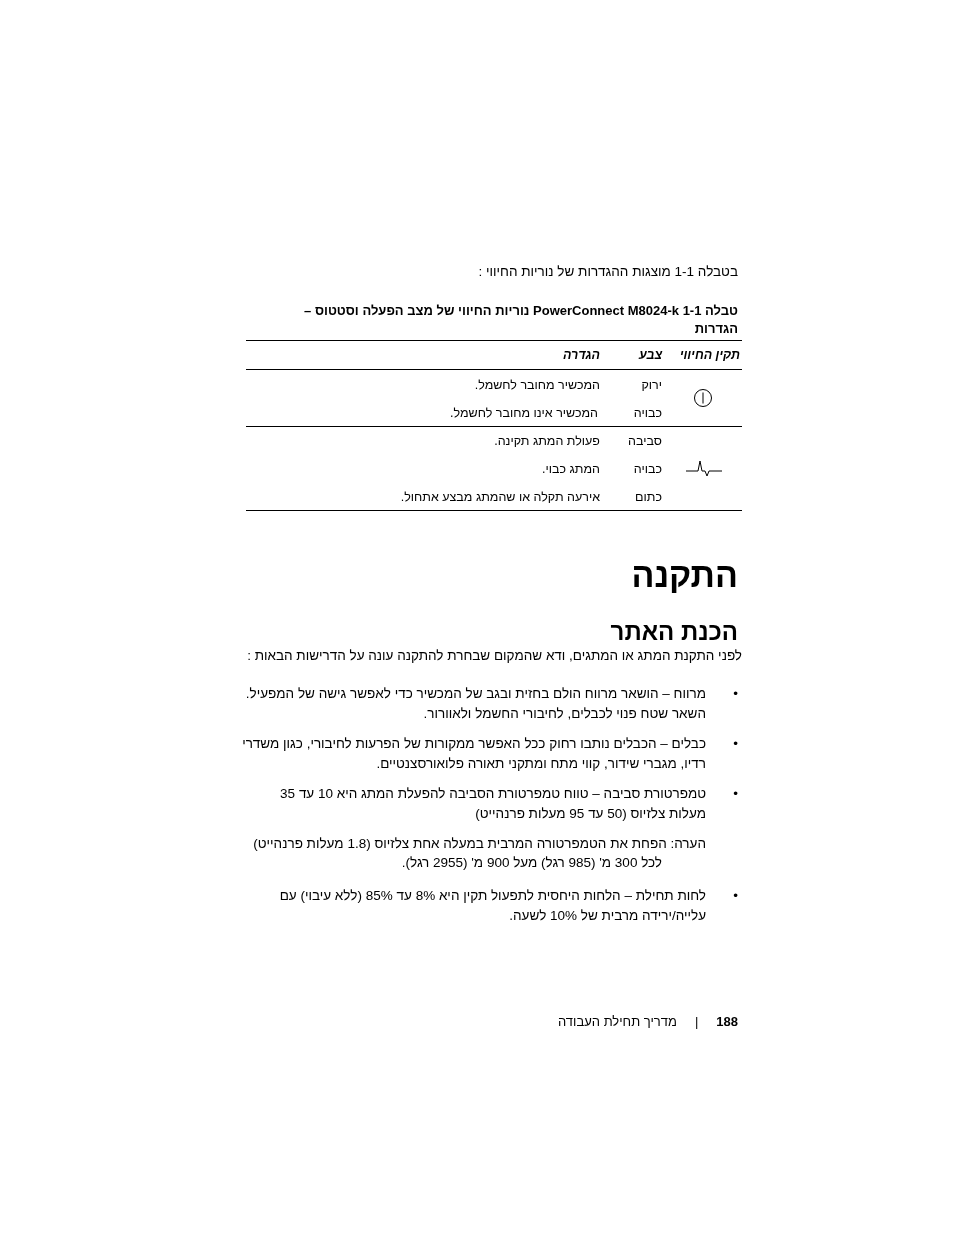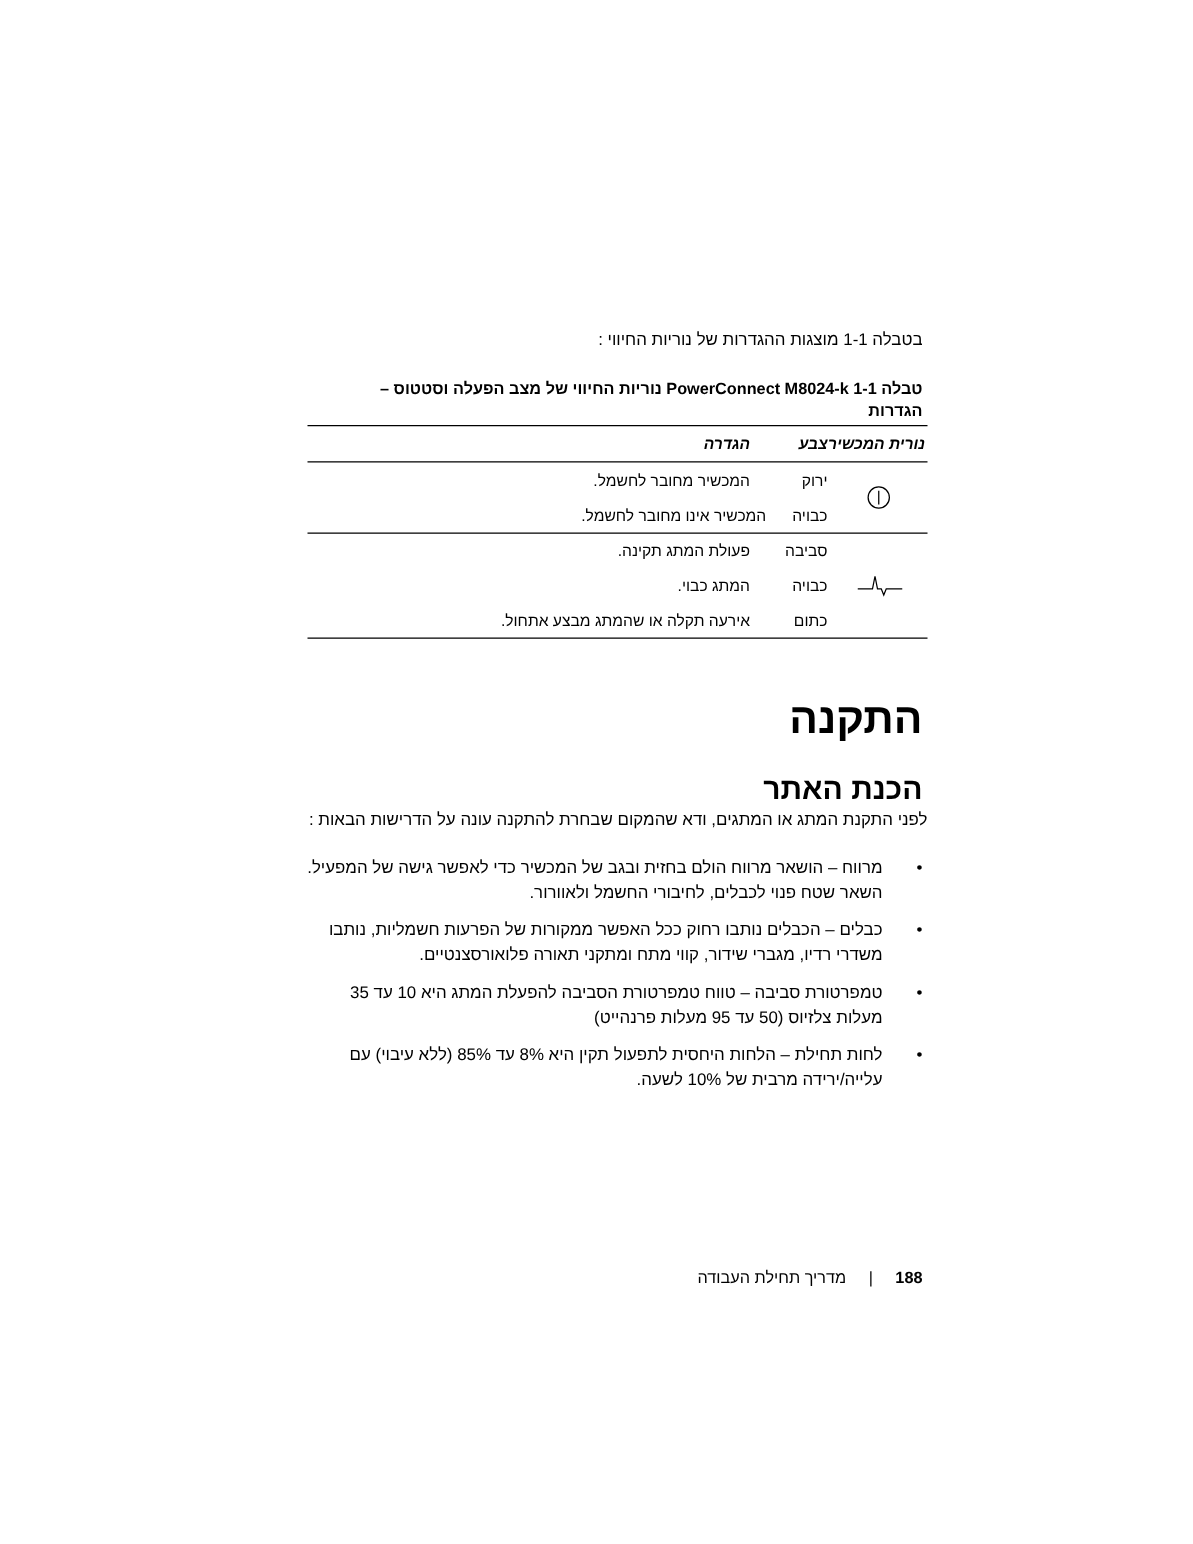--- a/index.html
+++ b/index.html
@@ -36,35 +36,35 @@
   </style>
 </head>
 <body>
 
 <div class="abs rtl intro">בטבלה 1-1 מוצגות ההגדרות של נוריות החיווי :</div>
 
 <div class="abs rtl caption">טבלה 1-1  PowerConnect M8024-k נוריות החיווי של מצב הפעלה וסטטוס – הגדרות</div>
 
 <div class="abs table">
   <div class="hrule" style="top:0"></div>
-  <div class="th rtl" style="right:2px">נורית המכשיר</div>
+  <div class="th rtl" style="right:2px">תקין החיווי</div>
   <div class="th rtl" style="right:80px">צבע</div>
   <div class="th rtl" style="right:142px">הגדרה</div>
   <div class="hrule" style="top:29px"></div>
 
   <div class="icon" style="left:447px;top:48px">
     <svg width="20" height="20" viewBox="0 0 20 20">
         <circle cx="10" cy="10" r="8.5" fill="none" stroke="#000" stroke-width="1"></circle>
         <line x1="10" y1="4.5" x2="10" y2="15.5" stroke="#000" stroke-width="1"></line>
       </svg>
   </div>
   <div class="td rtl" style="right:80px;top:38px">ירוק</div>
   <div class="td rtl" style="right:142px;top:38px">המכשיר מחובר לחשמל.</div>
   <div class="td rtl" style="right:80px;top:66px">כבויה</div>
-  <div class="td rtl" style="right:129px;top:66px">המכשיר אינו מחובר לחשמל.</div>
+  <div class="td rtl" style="right:144px;top:66px">המכשיר אינו מחובר לחשמל.</div>
   <div class="hrule" style="top:86px"></div>
 
   <div class="icon" style="left:440px;top:118px">
     <svg width="36" height="22" viewBox="0 0 36 22">
         <polyline points="0,13 12,13 14,3 16,13 19,13 21,18 23,13 36,13" fill="none" stroke="#000" stroke-width="1"></polyline>
       </svg>
   </div>
   <div class="td rtl" style="right:80px;top:94px">סביבה</div>
   <div class="td rtl" style="right:142px;top:94px">פעולת המתג תקינה.</div>
   <div class="td rtl" style="right:80px;top:122px">כבויה</div>
@@ -79,25 +79,29 @@
 
 <div class="abs rtl para">לפני התקנת המתג או המתגים, ודא שהמקום שבחרת להתקנה עונה על הדרישות הבאות :</div>
 
 <div class="abs rtl bullet-list">
   <div class="bullet">
     <span class="dot">•</span>
     <b>מרווח</b><span> – הושאר מרווח הולם בחזית ובגב של המכשיר כדי לאפשר גישה של המפעיל. השאר שטח פנוי לכבלים, לחיבורי החשמל ולאוורור.</span>
   </div>
   <div class="bullet">
     <span class="dot">•</span>
-    <b>כבלים</b><span> – הכבלים נותבו רחוק ככל האפשר ממקורות של הפרעות חשמליות, נותבו משדרי רדיו, מגברי שידור, קווי מתח ומתקני תאורה פלואורסצנטיים.</span>
+    <b>כבלים</b><span> – הכבלים נותבו רחוק ככל האפשר ממקורות של הפרעות לחיבורי, כגון משדרי רדיו, מגברי שידור, קווי מתח ומתקני תאורה פלואורסצנטיים.</span>
   </div>
   <div class="bullet">
     <span class="dot">•</span>
     <b>טמפרטורת סביבה</b><span> – טווח טמפרטורת הסביבה להפעלת המתג היא 10 עד 35 מעלות צלזיוס (50 עד 95 מעלות פרנהייט)</span>
+  </div>
+  <div class="note">
+    <b>הערה:</b><span> הפחת את הטמפרטורה המרבית במעלה אחת צלזיוס (1.8 מעלות פרנהייט)</span>
+    <span class="cont">לכל 300 מ' (985 רגל) מעל 900 מ' (2955 רגל).</span>
   </div>
   <div class="bullet">
     <span class="dot">•</span>
     <b>לחות תחילת</b><span> – הלחות היחסית לתפעול תקין היא 8% עד 85% (ללא עיבוי) עם עלייה/ירידה מרבית של 10% לשעה.</span>
   </div>
 </div>
 
 <div class="abs rtl footer">
   <span class="num">188</span><span class="sep">|</span><span>מדריך תחילת העבודה</span>
 </div>

